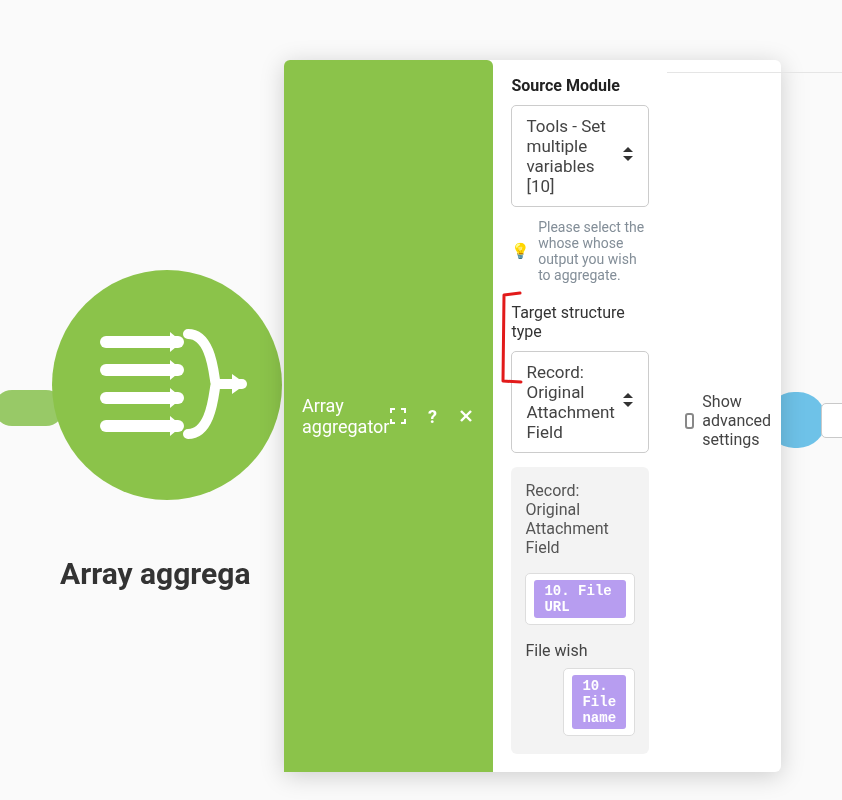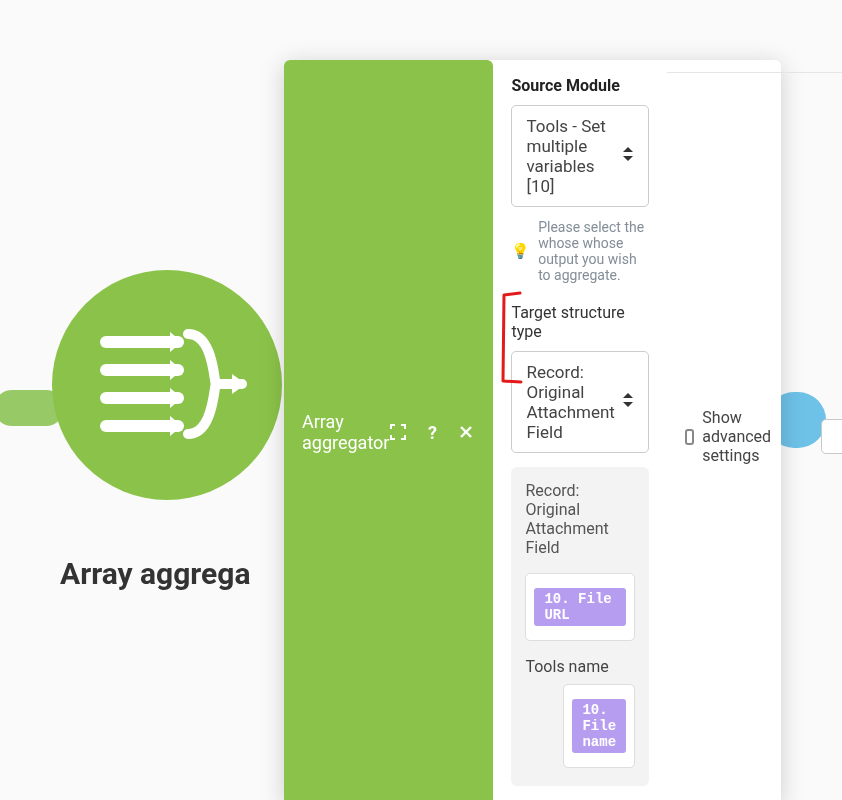--- a/index.html
+++ b/index.html
@@ -181,21 +181,21 @@
   }
   .field-label {
     font-size: 16px;
     color: #444;
     margin-bottom: 8px;
   }
   .pill-input {
     background: #fff;
     border: 1px solid #ddd;
     border-radius: 5px;
-    padding: 14px 8px;
+    padding: 6px 8px;
     margin-bottom: 16px;
   }
   .pill-input:last-child { margin-bottom: 0; margin-left: 38px; }
   .pill {
     display: inline-block;
     background: #b79df0;
     color: #fff;
     font-family: "Courier New", monospace;
     font-size: 14px;
     font-weight: 700;
@@ -339,21 +339,21 @@
       </div>
     </div>
 
     <div class="mapping-box">
       <div class="mapping-title">Record: Original Attachment Field</div>
 
       <div class="pill-input">
         <span class="pill">10. File URL</span>
       </div>
 
-      <div class="field-label">Tools name</div>
+      <div class="field-label">File wish</div>
       <div class="pill-input">
         <span class="pill">10. File name</span>
       </div>
     </div>
 
   </div>
 
   <div class="dialog-footer">
     <label class="adv-wrap">
       <span class="chk"></span>

